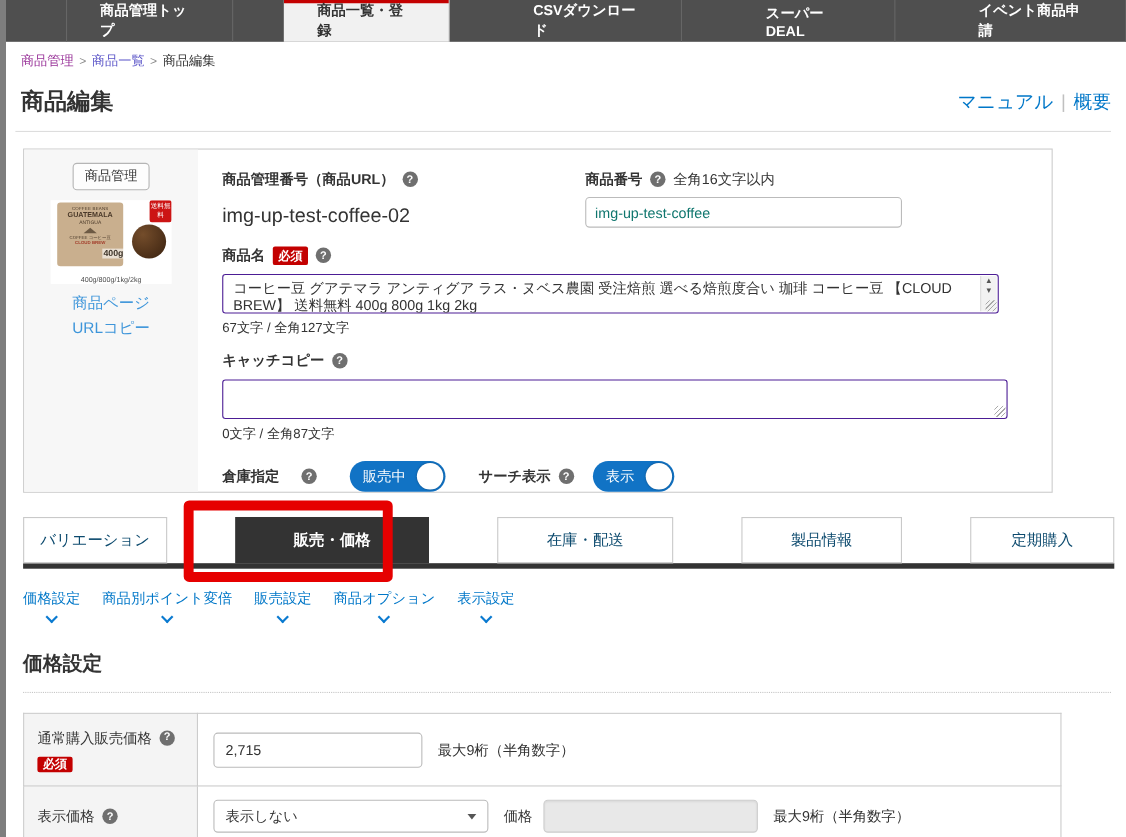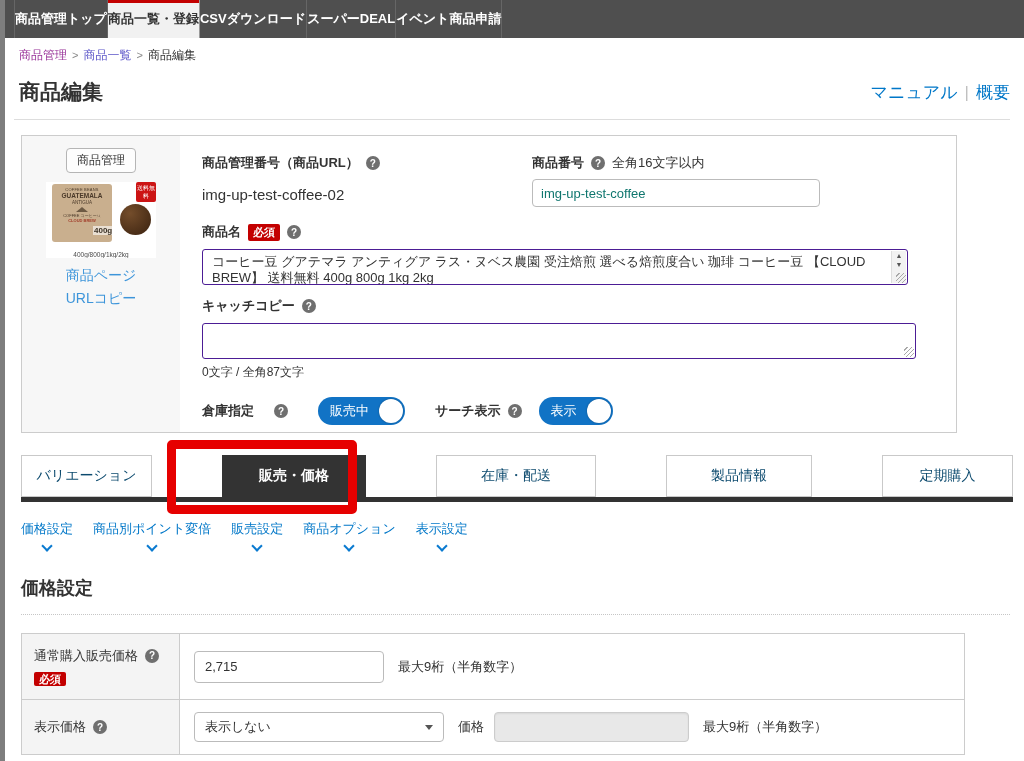--- a/index.html
+++ b/index.html
@@ -3,22 +3,22 @@
 <meta charset="utf-8">
 <style>
   * { box-sizing: border-box; margin: 0; padding: 0; }
   html,body { width:1024px; height:761px; overflow:hidden; background:#fff;
     font-family:"Liberation Sans","DejaVu Sans",sans-serif; color:#333; }
 
   .edge-strip { position:fixed; left:0; top:0; width:5px; height:761px; background:#7e7e7e; z-index:60; }
 
   
   .topnav { height:38px; background:#4f4f4f; display:flex; align-items:stretch; padding-left:14px; }
-  .nav-item { display:flex; align-items:center; padding:0 0; font-size:13px; font-weight:bold;
-    color:#fff; border-right:1px solid #666; cursor:pointer; }
+  .nav-item { display:flex; align-items:center; padding:0 30px; font-size:13px; font-weight:bold;
+    color:#fff; border-right:1px solid #666; cursor:pointer;margin-left:46px; }
   .nav-item:first-child { border-left:1px solid #666; }
   .nav-item.active { background:#f1f1f1; color:#333; box-shadow:inset 0 3px 0 #c30000; border-color:#9a9a9a; }
 
   
   .breadcrumb { padding:9px 14px 4px 19px; font-size:12px; }
   .bc-link1 { color:#993399; text-decoration:none; }
   .bc-link2 { color:#5b55c8; text-decoration:none; }
   .bc-sep { color:#888; margin:0 5px; font-size:11px; }
   .bc-current { color:#333; }
 
@@ -58,21 +58,21 @@
 
   
   .form-area { flex:1; padding:18px 12px 0 22px; font-size:13px; }
   .lbl-row { display:flex; align-items:center; gap:7px; }
   .f-label { font-weight:bold; font-size:13px; }
   .help { width:14px; height:14px; border-radius:50%; background:#6f6f6f; color:#fff; font-size:10px;
     font-weight:bold; display:inline-flex; align-items:center; justify-content:center; flex-shrink:0; }
   .hint { font-size:13px; color:#333; font-weight:normal; }
   .row1 { display:flex; }
   .colA { width:330px; }
-  .mng-value { margin-top:14px; font-size:15px; }
+  .mng-value { margin-top:14px; font-size:18px; }
   .colB { flex:1; }
   .text-input { border:1px solid #bbb; border-radius:4px; height:28px; padding:0 8px; font-size:13px;
     font-family:inherit; color:#0f766e; width:288px; margin-top:7px; background:#fff; }
   .req-badge { background:#c30000; color:#fff; font-size:11px; padding:1px 5px; border-radius:2px; font-weight:bold; }
   .name-row { margin-top:16px; }
   .ta { position:relative; border:1px solid #4c1d95; border-radius:3px; height:36px; margin-top:8px; background:#fff; }
   .ta-name { width:706px; }
   .ta-catch { width:714px; }
   .ta-text { position:absolute; left:0; top:0; right:18px; bottom:0; overflow:hidden; padding:4px 4px 0 9px;
     line-height:16px; font-size:13px; color:#333; }
@@ -90,21 +90,21 @@
     box-shadow:0 0 2px rgba(0,0,0,.35); }
   .tgl-group2 { margin-left:30px; display:flex; align-items:center; gap:7px; }
   .tgl-group1 { display:flex; align-items:center; gap:20px; }
 
   
   .tabs-wrap { margin:22px 0 0 21px; width:992px; position:relative; }
   .tabs { display:flex; justify-content:space-between; }
   .tab { height:42px; border:1px solid #c9c9c9; background:#fff; display:flex; align-items:center;
     justify-content:center; font-size:14px; color:#0c4a6e; cursor:pointer; }
   .tab.active { background:#333; color:#fff; font-weight:bold; border-color:#333; }
-  .w1{width:131px}.w2{width:144px}.w3{width:160px}.w4{width:146px}.w5{width:128px}.w6{width:131px}
+  .w1{width:131px}.w2{width:176px}.w3{width:160px}.w4{width:146px}.w5{width:128px}.w6{width:131px}
   .tabbar { height:5px; background:#333; width:100%; }
   .red-annot { position:absolute; left:146px; top:-15px; width:190px; height:74px;
     border:9px solid #e60000; border-radius:5px; z-index:5; pointer-events:none; }
 
   
   .subnav { margin:18px 0 0 21px; display:flex; gap:20px; }
   .subnav-item { display:flex; flex-direction:column; align-items:center; cursor:pointer; }
   .subnav-link { font-size:13px; color:#0077c8; text-decoration:none; }
   .chev { width:8px; height:8px; border-right:2px solid #0a7ad0; border-bottom:2px solid #0a7ad0;
     transform:rotate(45deg); margin-top:4px; }
@@ -204,20 +204,21 @@
         <span class="help">?</span>
       </div>
       <div class="ta ta-name">
         <div class="ta-text">コーヒー豆 グアテマラ アンティグア ラス・ヌベス農園 受注焙煎 選べる焙煎度合い 珈琲 コーヒー豆 【CLOUD BREW】 送料無料 400g 800g 1kg 2kg</div>
         <div class="ta-scroll">
           <span>▲</span>
           <span>▼</span>
         </div>
         <div class="grip"></div>
       </div>
+      <div class="counter">67文字 / 全角127文字</div>
     </div>
 
     <div class="catch-row">
       <div class="lbl-row">
         <span class="f-label">キャッチコピー</span>
         <span class="help">?</span>
       </div>
       <div class="ta ta-catch">
         <div class="ta-text"></div>
         <div class="grip"></div>

